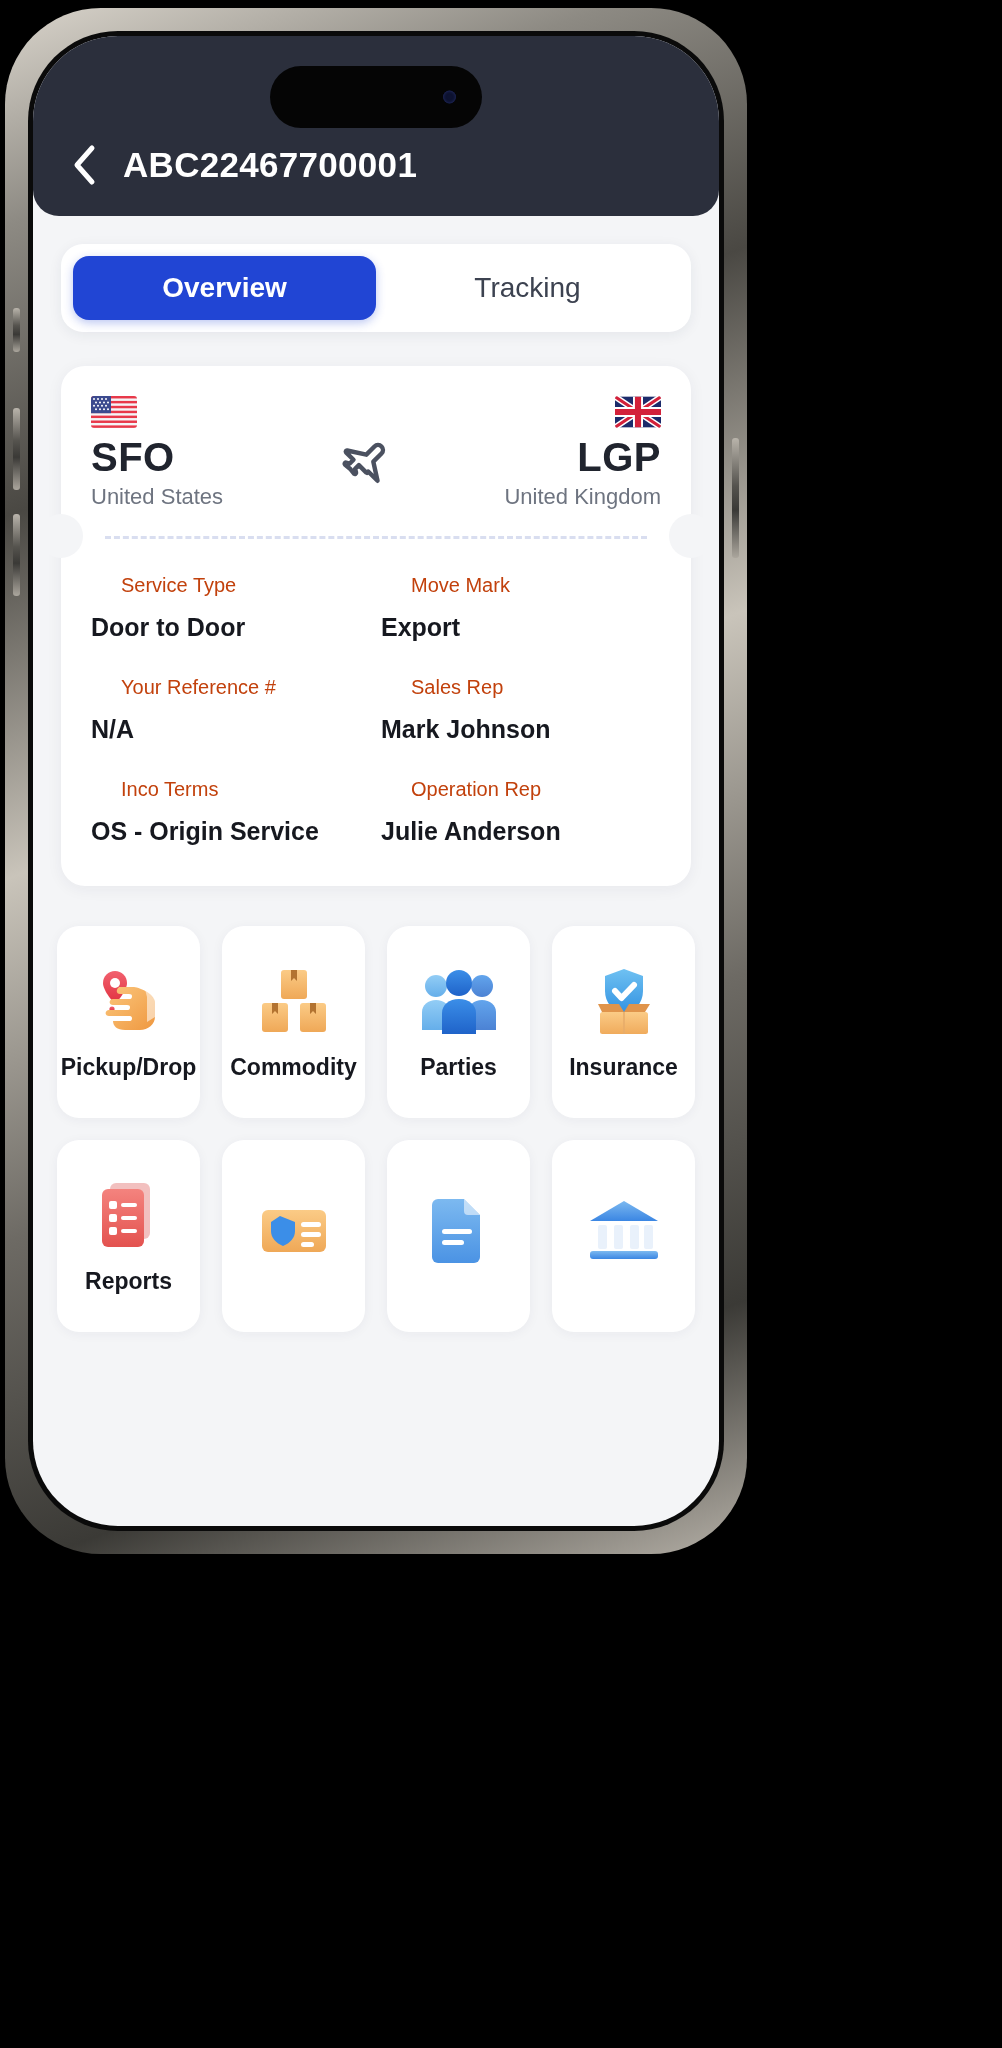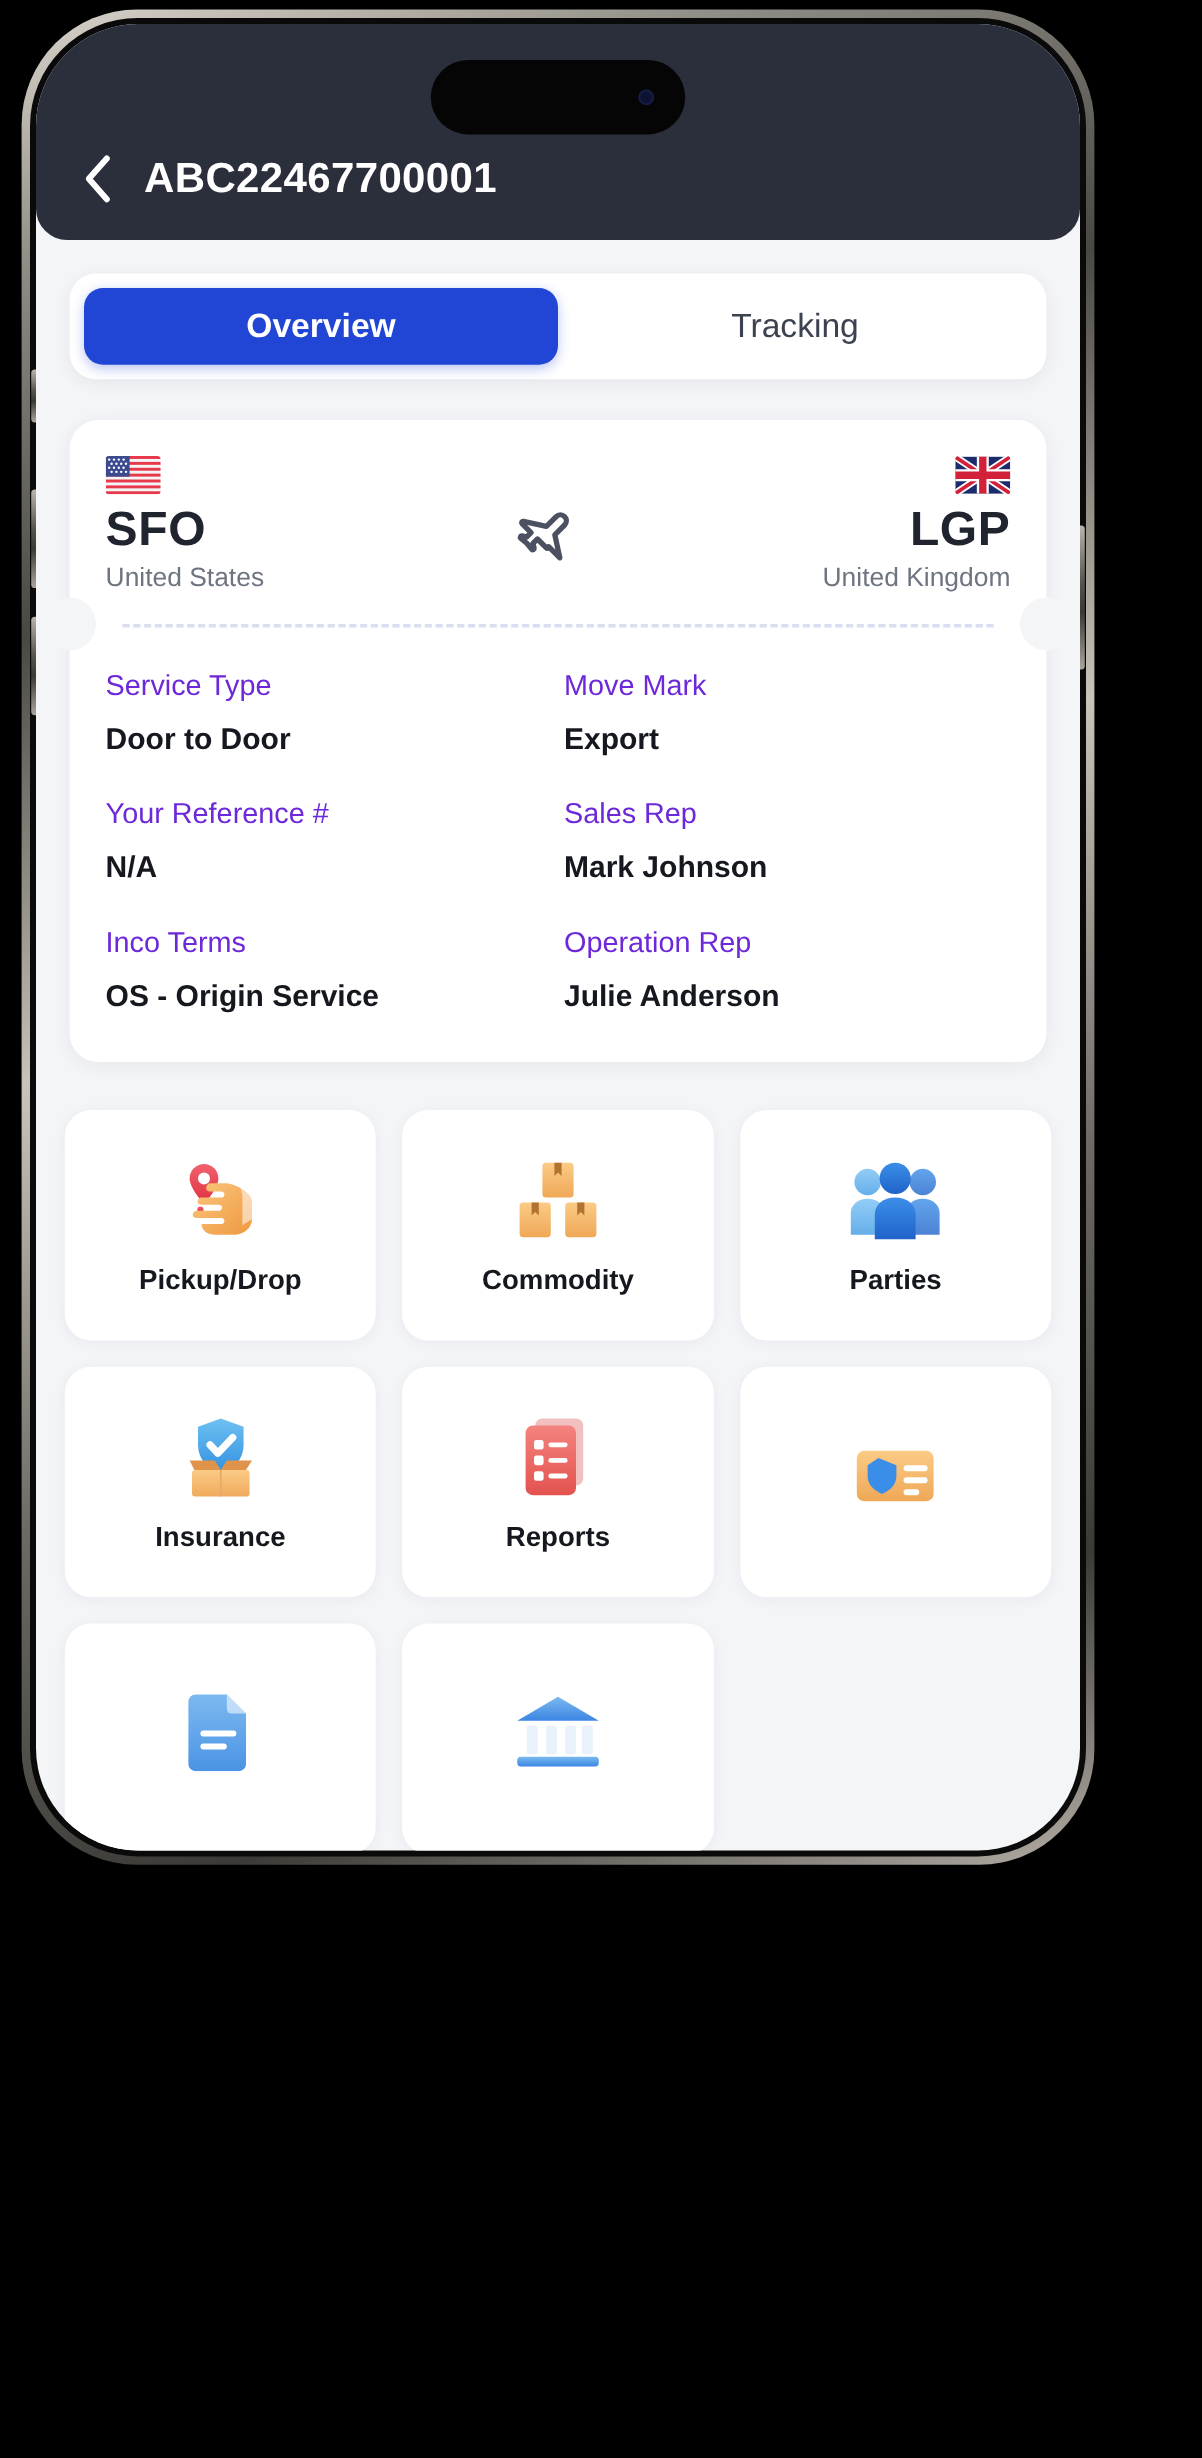--- a/index.html
+++ b/index.html
@@ -9,28 +9,28 @@
     height: 2048px;
     background: #000000;
     font-family: "Liberation Sans", sans-serif;
     overflow: hidden;
     position: relative;
   }
 
   
   .phone-outer {
     position: absolute;
-    left: 18px;
+    left: 5px;
     top: 8px;
-    width: 894px;
+    width: 742px;
     height: 1546px;
     border-radius: 96px;
     background: linear-gradient(160deg, #d9d4cb 0%, #8d8a83 12%, #4a4843 28%,
                                 #c9c4ba 48%, #6d6a64 68%, #3b3a36 86%, #b4afa6 100%);
-    padding: 7px;
+    padding: 23px;
     box-shadow: 0 0 0 1px #000;
   }
   .phone-mid {
     width: 100%; height: 100%;
     border-radius: 90px;
     background: #0a0a0a;
     padding: 5px;
   }
   .screen {
     position: relative;
@@ -196,36 +196,37 @@
   }
 
   .ticket-bottom {
     padding: 36px 30px 40px 30px;
     display: grid;
     grid-template-columns: 1fr 1fr;
     row-gap: 34px;
     column-gap: 10px;
   }
   .field-label {
-    font-size: 24px;
-    color: #6d28d9;
+    font-size: 20px;
+    color: #c2410c;
     margin-bottom: 9px;
+    margin-left: 30px;
   }
   .field-value {
     font-size: 25px;
     font-weight: bold;
     color: #16181f;
     margin-top: 16px;
   }
 
   
   .tile-grid {
     margin: 40px 24px 0 24px;
     display: grid;
-    grid-template-columns: repeat(3, 1fr);
+    grid-template-columns: repeat(4, 1fr);
     gap: 22px;
   }
   .tile {
     background: #ffffff;
     border-radius: 22px;
     height: 192px;
     display: flex;
     flex-direction: column;
     align-items: center;
     justify-content: center;

